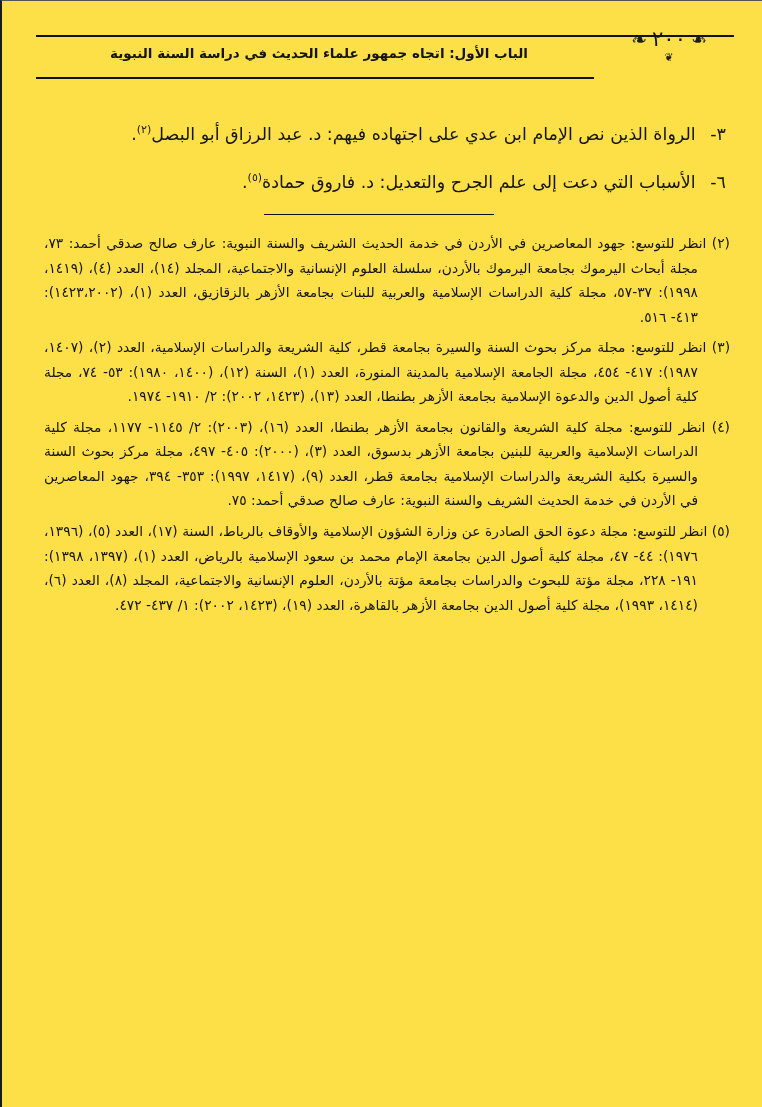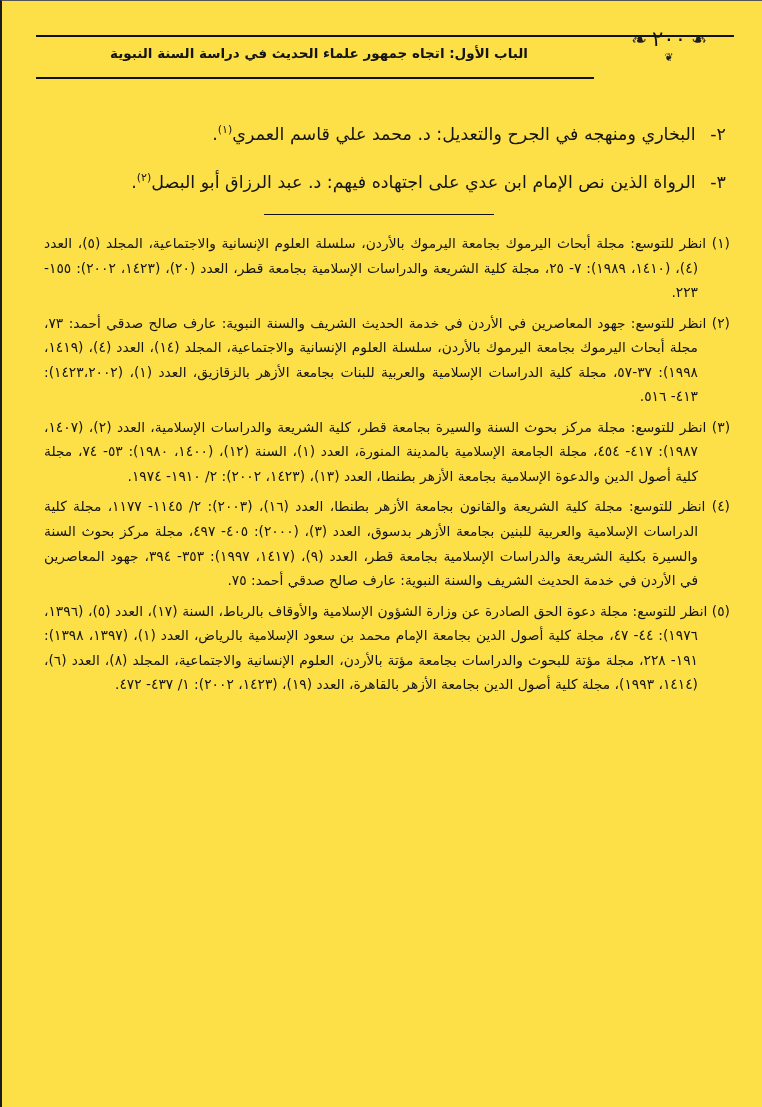--- a/index.html
+++ b/index.html
@@ -83,34 +83,33 @@
         <span class="flourish flip">❧</span>
         <span class="pg-num">٢٠٠</span>
         <span class="flourish">❧</span>
       </div>
       <span class="leaf">❦</span>
     </div>
   </div>
 
   <div class="body-items">
 
-    <p class="item"><span class="num">٢-</span> <span>البخاري ومنهجه في الجرح والتعديل: د. محمد علي قاسم العمري</span><sup>(١)</sup><span>.</span></p>
 
     <p class="item"><span class="num">٣-</span> <span>الرواة الذين نص الإمام ابن عدي على اجتهاده فيهم: د. عبد الرزاق أبو البصل</span><sup>(٢)</sup><span>.</span></p>
 
 
 
+    <p class="item"><span class="num">٦-</span> <span>الأسباب التي دعت إلى علم الجرح والتعديل: د. فاروق حمادة</span><sup>(٥)</sup><span>.</span></p>
 
   </div>
 
   <hr class="fn-sep">
 
   <div class="footnotes">
 
-    <p class="footnote"><span class="fn-num">(١)</span> <span>انظر للتوسع: مجلة أبحاث اليرموك بجامعة اليرموك بالأردن، سلسلة العلوم الإنسانية والاجتماعية، المجلد (٥)، العدد (٤)، (١٤١٠، ١٩٨٩): ٧- ٢٥، مجلة كلية الشريعة والدراسات الإسلامية بجامعة قطر، العدد (٢٠)، (١٤٢٣، ٢٠٠٢): ١٥٥- ٢٢٣.</span></p>
 
     <p class="footnote"><span class="fn-num">(٢)</span> <span>انظر للتوسع: جهود المعاصرين في الأردن في خدمة الحديث الشريف والسنة النبوية: عارف صالح صدقي أحمد: ٧٣، مجلة أبحاث اليرموك بجامعة اليرموك بالأردن، سلسلة العلوم الإنسانية والاجتماعية، المجلد (١٤)، العدد (٤)، (١٤١٩، ١٩٩٨): ٣٧-٥٧، مجلة كلية الدراسات الإسلامية والعربية للبنات بجامعة الأزهر بالزقازيق، العدد (١)، (١٤٢٣،٢٠٠٢): ٤١٣- ٥١٦.</span></p>
 
     <p class="footnote"><span class="fn-num">(٣)</span> <span>انظر للتوسع: مجلة مركز بحوث السنة والسيرة بجامعة قطر، كلية الشريعة والدراسات الإسلامية، العدد (٢)، (١٤٠٧، ١٩٨٧): ٤١٧- ٤٥٤، مجلة الجامعة الإسلامية بالمدينة المنورة، العدد (١)، السنة (١٢)، (١٤٠٠، ١٩٨٠): ٥٣- ٧٤، مجلة كلية أصول الدين والدعوة الإسلامية بجامعة الأزهر بطنطا، العدد (١٣)، (١٤٢٣، ٢٠٠٢): ٢/ ١٩١٠- ١٩٧٤.</span></p>
 
     <p class="footnote"><span class="fn-num">(٤)</span> <span>انظر للتوسع: مجلة كلية الشريعة والقانون بجامعة الأزهر بطنطا، العدد (١٦)، (٢٠٠٣): ٢/ ١١٤٥- ١١٧٧، مجلة كلية الدراسات الإسلامية والعربية للبنين بجامعة الأزهر بدسوق، العدد (٣)، (٢٠٠٠): ٤٠٥- ٤٩٧، مجلة مركز بحوث السنة والسيرة بكلية الشريعة والدراسات الإسلامية بجامعة قطر، العدد (٩)، (١٤١٧، ١٩٩٧): ٣٥٣- ٣٩٤، جهود المعاصرين في الأردن في خدمة الحديث الشريف والسنة النبوية: عارف صالح صدقي أحمد: ٧٥.</span></p>
 
     <p class="footnote"><span class="fn-num">(٥)</span> <span>انظر للتوسع: مجلة دعوة الحق الصادرة عن وزارة الشؤون الإسلامية والأوقاف بالرباط، السنة (١٧)، العدد (٥)، (١٣٩٦، ١٩٧٦): ٤٤- ٤٧، مجلة كلية أصول الدين بجامعة الإمام محمد بن سعود الإسلامية بالرياض، العدد (١)، (١٣٩٧، ١٣٩٨): ١٩١- ٢٢٨، مجلة مؤتة للبحوث والدراسات بجامعة مؤتة بالأردن، العلوم الإنسانية والاجتماعية، المجلد (٨)، العدد (٦)، (١٤١٤، ١٩٩٣)، مجلة كلية أصول الدين بجامعة الأزهر بالقاهرة، العدد (١٩)، (١٤٢٣، ٢٠٠٢): ١/ ٤٣٧- ٤٧٢.</span></p>
 
   </div>

